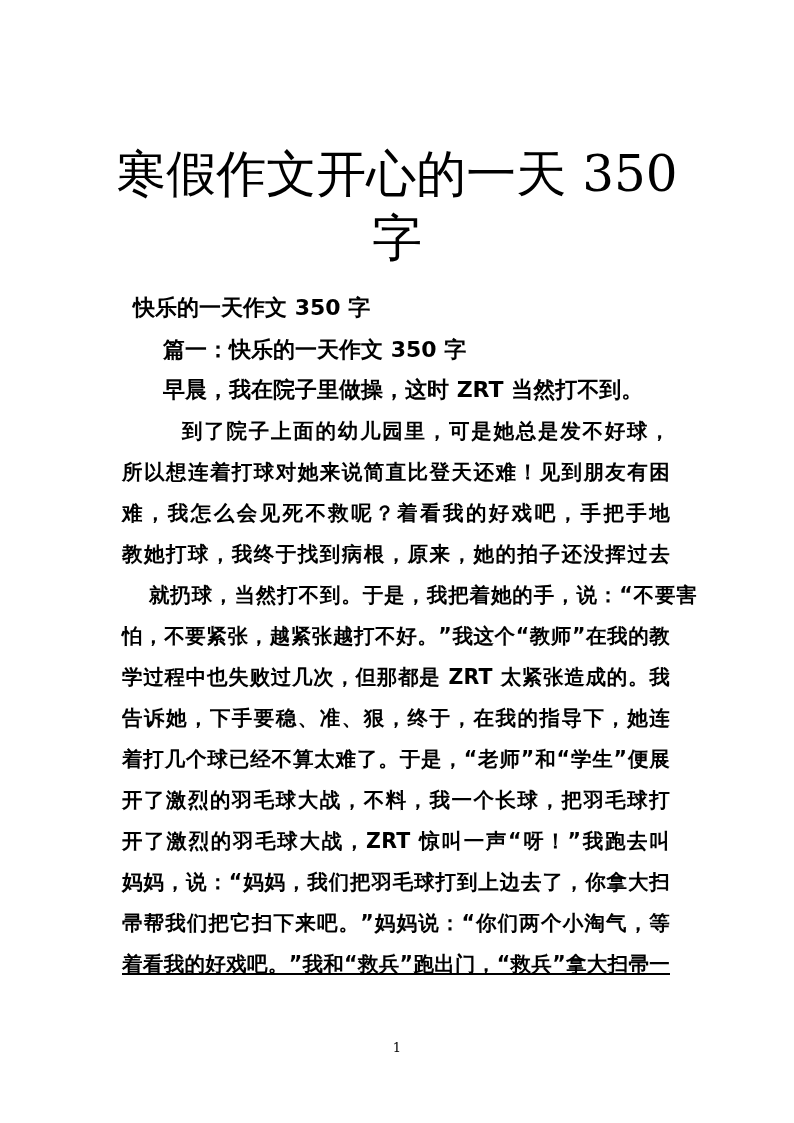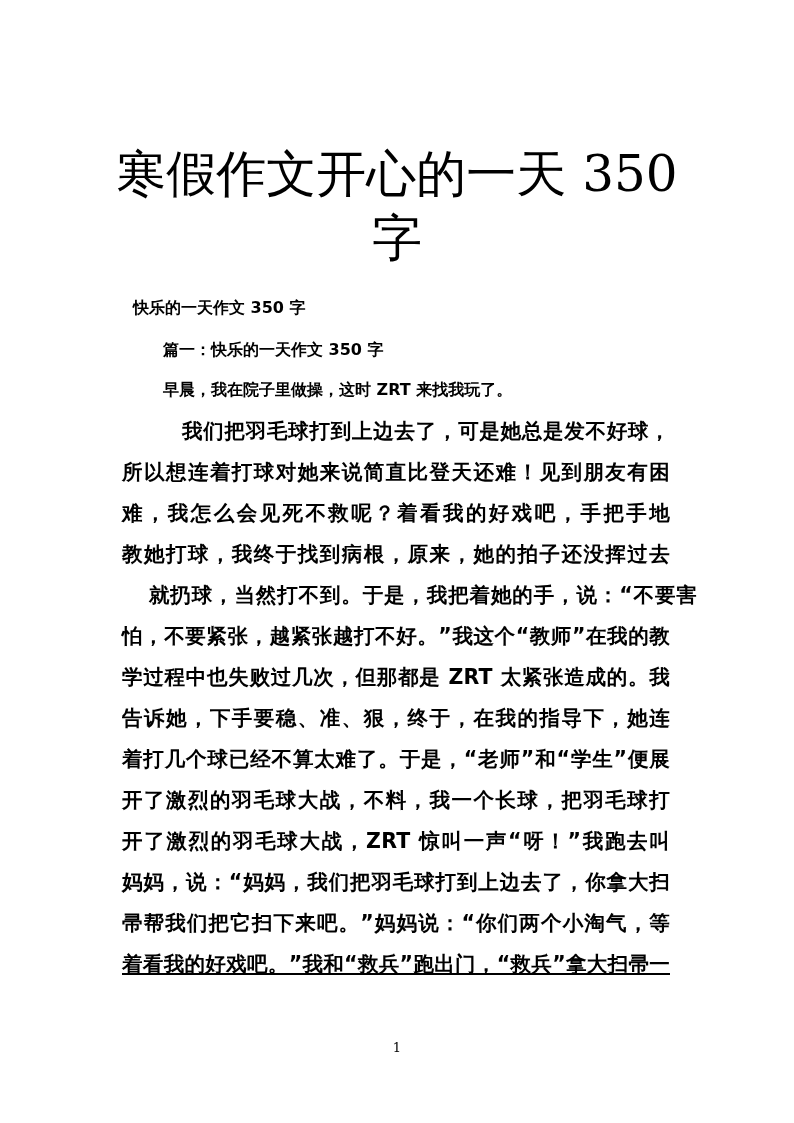--- a/index.html
+++ b/index.html
@@ -3,40 +3,40 @@
 <meta charset="utf-8">
 <style>
   html, body { margin: 0; padding: 0; background: #ffffff; }
   body { width: 794px; height: 1123px; position: relative; overflow: hidden;
          font-family: "DejaVu Serif", "Liberation Serif", serif; color: #000; }
   .page { position: absolute; left: 0; top: 0; width: 794px; height: 843px; background: #fff; }
   .title { position: absolute; left: 100px; width: 594px; text-align: center;
            font-size: 50px; line-height: 64px; font-weight: normal; letter-spacing: 0px; }
   .title-l1 { top: 142px; white-space: nowrap; }
   .title-l2 { top: 206px; }
-  .line { position: absolute; font-size: 16px; line-height: 24px; white-space: nowrap;
+  .line { position: absolute; font-size: 22px; line-height: 24px; white-space: nowrap;
           font-weight: bold; font-family: "DejaVu Sans", "Liberation Sans", sans-serif; }
   .body-line { left: 122px; width: 548px; text-align: justify; text-align-last: justify;
                font-size: 20.5px; letter-spacing: 0.2px; }
   .body-line.first { left: 182px; width: 488px; }
   .pagenum { position: absolute; top: 1040px; left: 0; width: 794px; text-align: center;
              font-size: 13px; font-family: "DejaVu Serif", serif; }
 </style>
 </head>
 <body>
 
 <div class="page">
   <div class="title title-l1">寒假作文开心的一天 350</div>
   <div class="title title-l2">字</div>
 
   <div class="line" style="left:133px; top:296px;">快乐的一天作文 350 字</div>
   <div class="line" style="left:163px; top:338px;">篇一：快乐的一天作文 350 字</div>
-  <div class="line" style="left:163px; top:378px;">早晨，我在院子里做操，这时 ZRT 来找我玩了。</div>
+  <div class="line" style="left:163px; top:378px;">早晨，我在院子里做操，这时 ZRT 当然打不到。</div>
 
-  <div class="line body-line first" style="top:419px;">我们把羽毛球打到上边去了，可是她总是发不好球，</div>
+  <div class="line body-line first" style="top:419px;">到了院子上面的幼儿园里，可是她总是发不好球，</div>
   <div class="line body-line" style="top:460px;">所以想连着打球对她来说简直比登天还难！见到朋友有困</div>
   <div class="line body-line" style="top:501px;">难，我怎么会见死不救呢？着看我的好戏吧，手把手地</div>
   <div class="line body-line" style="top:542px;">教她打球，我终于找到病根，原来，她的拍子还没挥过去</div>
   <div class="line body-line" style="top:583px;margin-left:27px;">就扔球，当然打不到。于是，我把着她的手，说：“不要害</div>
   <div class="line body-line" style="top:624px;">怕，不要紧张，越紧张越打不好。”我这个“教师”在我的教</div>
   <div class="line body-line" style="top:665px;">学过程中也失败过几次，但那都是 ZRT 太紧张造成的。我</div>
   <div class="line body-line" style="top:706px;">告诉她，下手要稳、准、狠，终于，在我的指导下，她连</div>
   <div class="line body-line" style="top:747px;">着打几个球已经不算太难了。于是，“老师”和“学生”便展</div>
   <div class="line body-line" style="top:788px;">开了激烈的羽毛球大战，不料，我一个长球，把羽毛球打</div>
   <div class="line body-line" style="top:829px;">开了激烈的羽毛球大战，ZRT 惊叫一声“呀！”我跑去叫</div>

